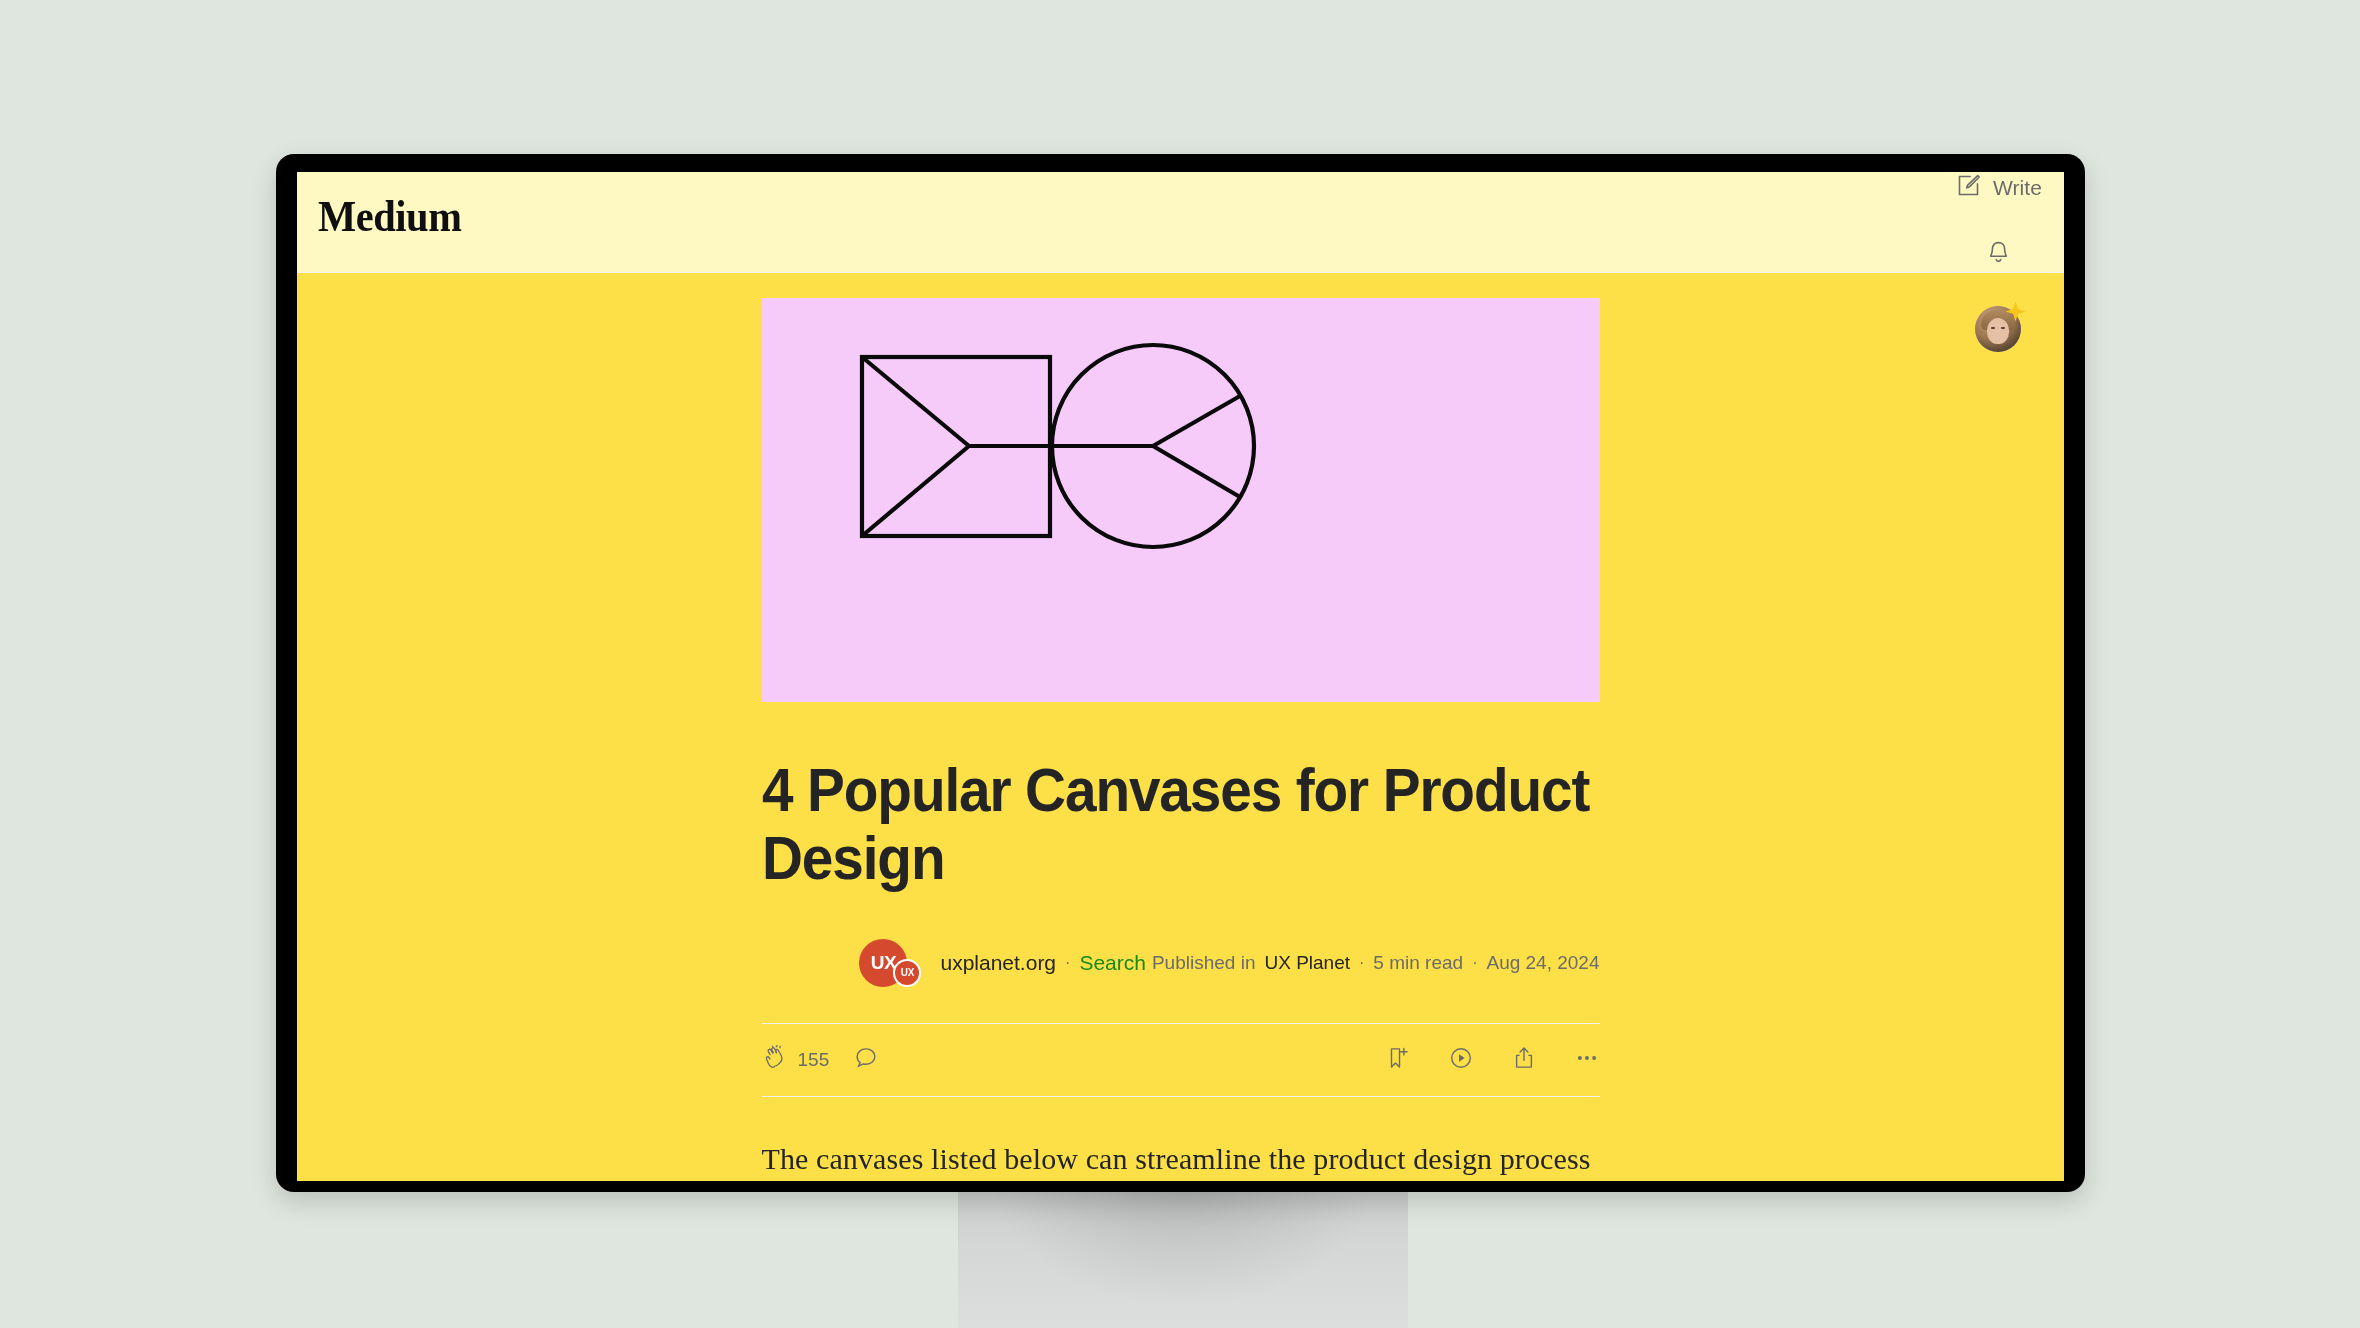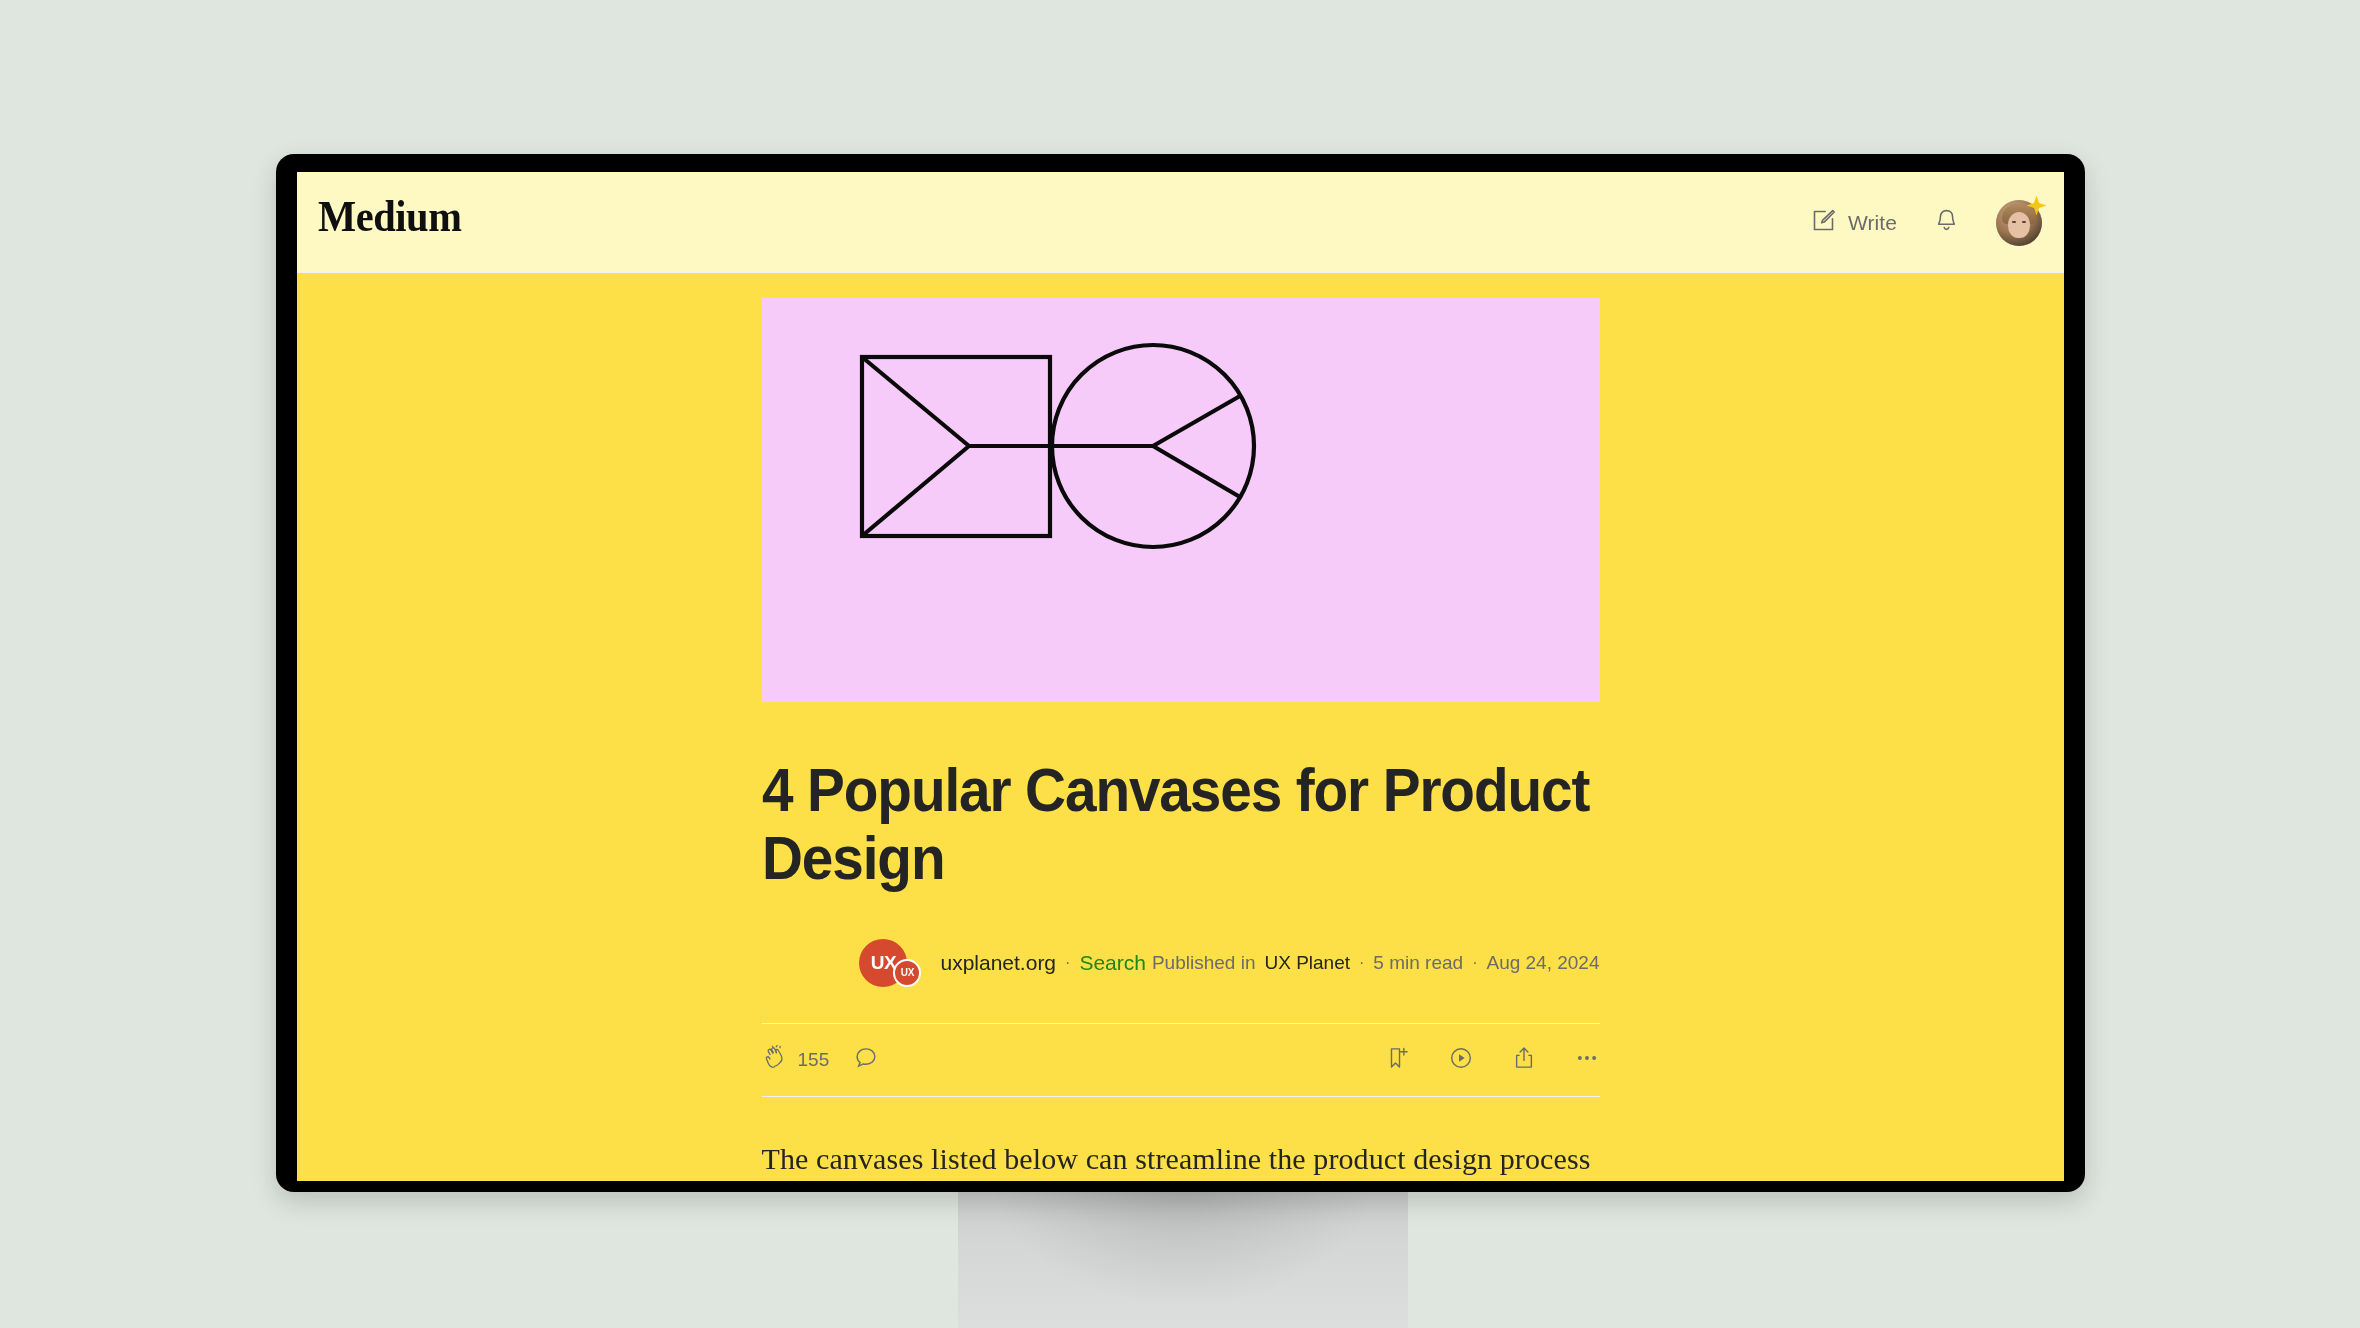--- a/index.html
+++ b/index.html
@@ -94,20 +94,21 @@
   }
 
   .nav-right {
     position: absolute;
     right: 22px;
     top: 0;
     height: 101px;
     display: flex;
     align-items: center;
     gap: 36px;
+    flex-direction: column;
   }
   .write-btn {
     display: flex;
     align-items: center;
     gap: 11px;
     cursor: pointer;
   }
   .write-label {
     font-size: 21px;
     color: #6b6b6b;

